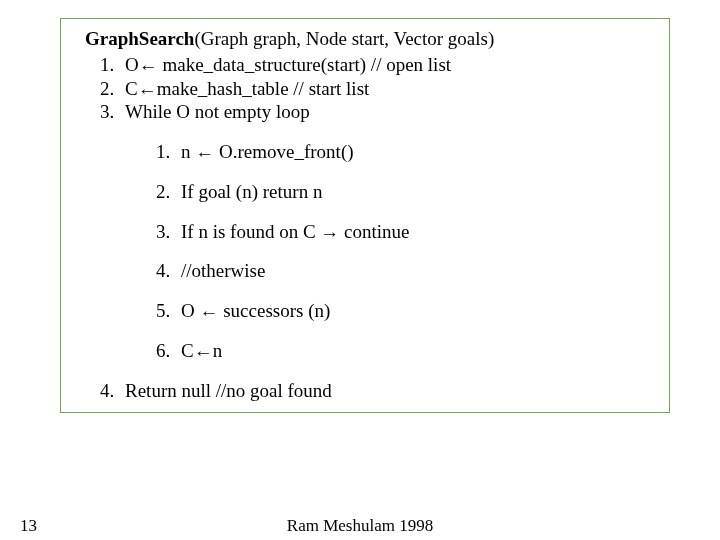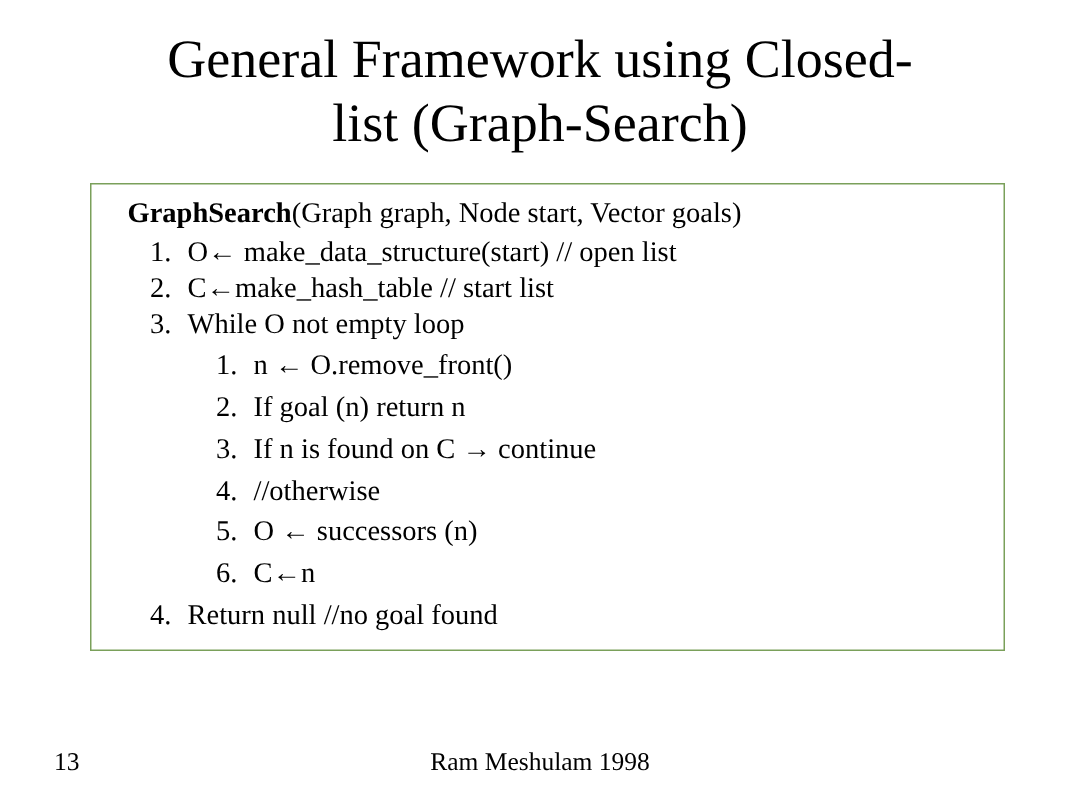--- a/index.html
+++ b/index.html
@@ -42,52 +42,48 @@
   }
   ol.outer > li {
     margin: 0;
     padding-left: 6px;
   }
   ol.inner {
     margin: 0;
     padding-left: 34px;
   }
   ol.inner > li {
-    margin: 4px;
+    margin: 16px;
     padding-left: 6px;
   }
   .footer {
     position: absolute;
     bottom: 22px;
     left: 0;
     width: 100%;
     font-size: 17px;
   }
   .page-num {
     position: absolute;
-    left: 36px;
+    left: 20px;
     bottom: 0;
   }
   .author {
     position: absolute;
     left: 0;
     width: 100%;
     text-align: center;
     bottom: 0;
   }
 </style>
 </head>
 <body>
 
 <div class="slide">
 
-  <div class="title">
-    <span>General Framework using Closed-</span><br>
-    <span>list (Graph-Search)</span>
-  </div>
 
   <div class="algo-box">
     <div>
       <span class="fn">GraphSearch</span><span>(Graph graph, Node start, Vector goals)</span>
     </div>
     <ol class="outer">
       <li>O← make_data_structure(start) // open list</li>
       <li>C←make_hash_table // start list</li>
       <li>
         <span>While O not empty loop</span>

